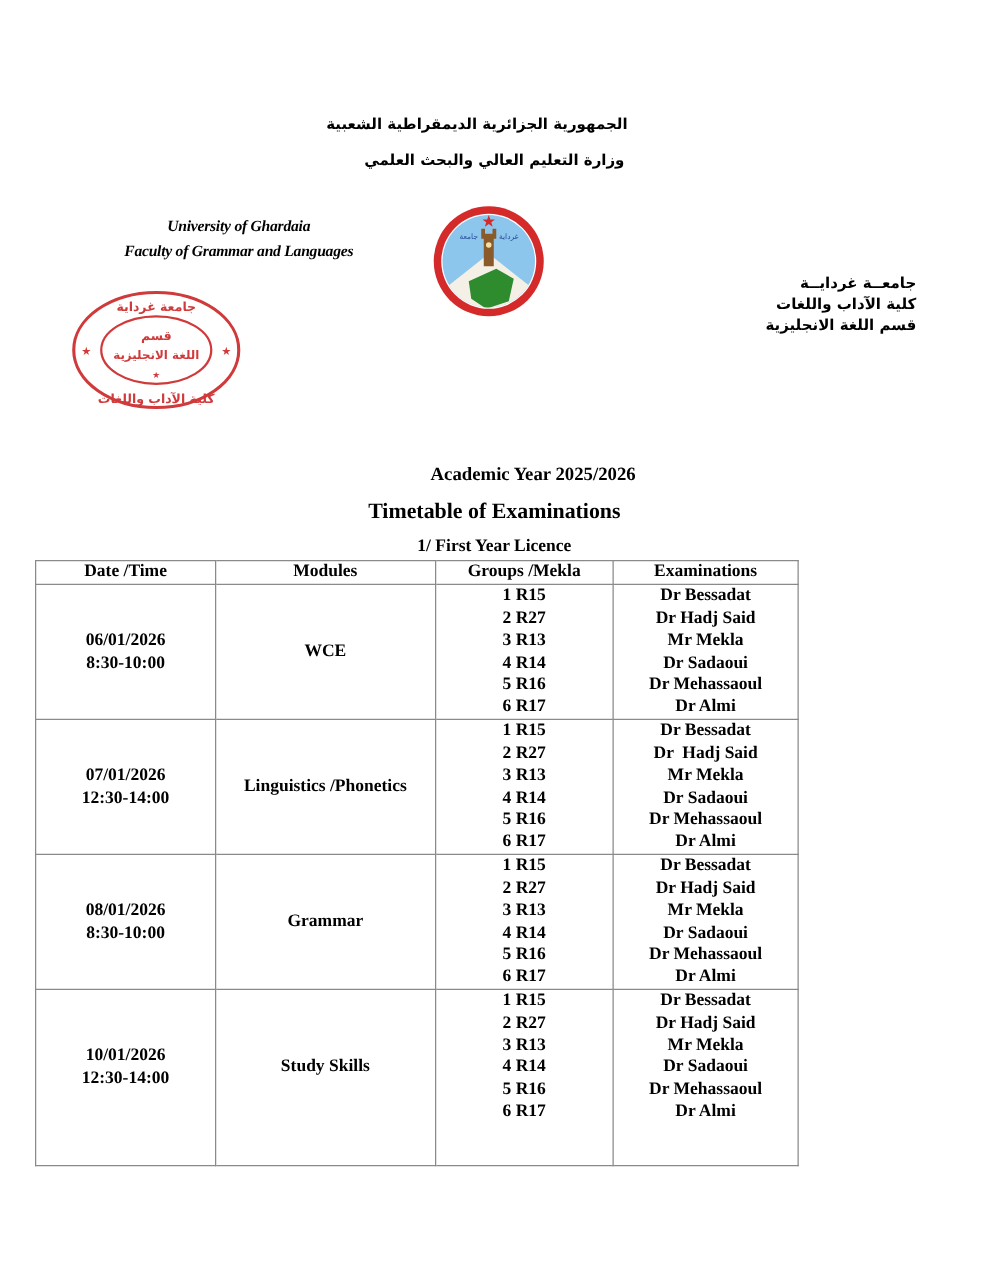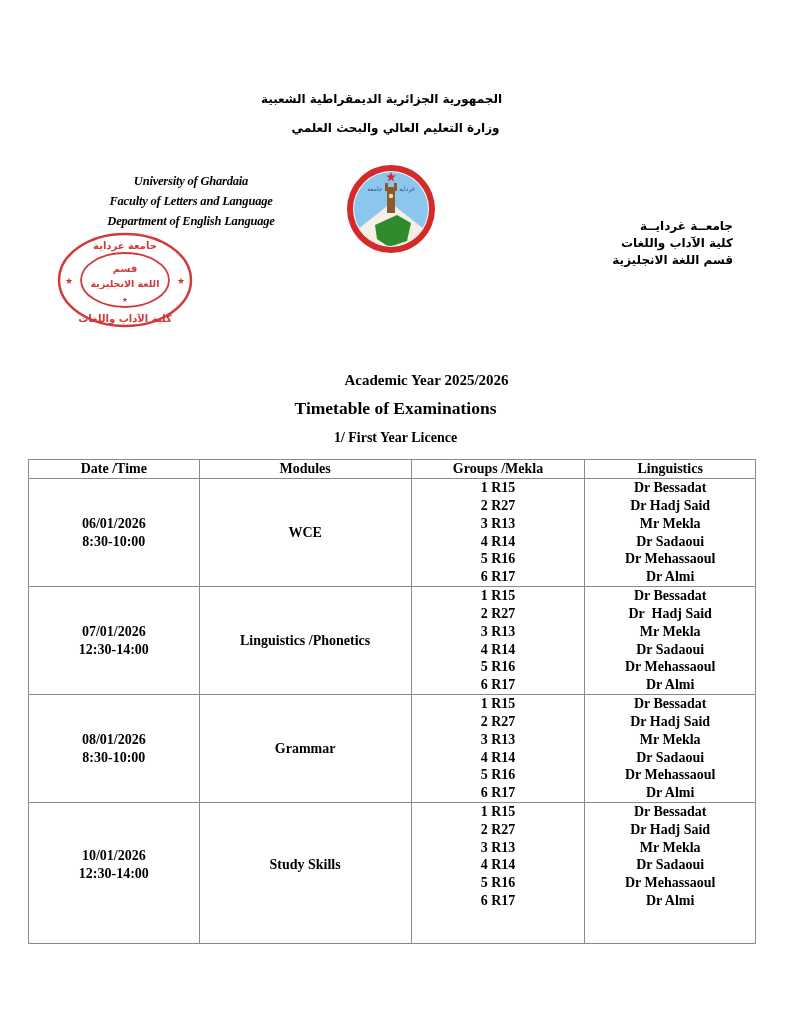--- a/index.html
+++ b/index.html
@@ -8,21 +8,21 @@
     .ar { font-family: "DejaVu Sans", sans-serif; font-weight: bold; direction: rtl; }
     .republic { left: 0; width: 763px; top: 92px; text-align: center; font-size: 12px; }
     .ministry { left: 0; width: 791px; top: 121px; text-align: center; font-size: 12px; }
     .right-block { right: 58px; top: 170px; text-align: right; font-size: 12px; line-height: 17px; margin-top: 48px; }
     .left-block { left: 96px; top: 171px; width: 190px; text-align: center; font-family: "Liberation Serif", serif; font-style: italic; font-weight: bold; font-size: 12.5px; line-height: 20px; letter-spacing: -0.2px; }
     .emblem { left: 345px; top: 163px; width: 92px; height: 92px; }
     .stamp { left: 55px; top: 230px; width: 140px; height: 100px; }
     .title-year { left: 0; width: 791px; top: 372px; text-align: center; font-weight: bold; font-size: 15px; padding-left: 31px; }
     .title-main { left: 0; width: 791px; top: 398px; text-align: center; font-weight: bold; font-size: 17.5px; }
     .title-sub { left: 0; width: 791px; top: 430px; text-align: center; font-weight: bold; font-size: 14px; }
-    table.tt { position: absolute; left: 28px; top: 459px; width: 728px; border-collapse: collapse; font-weight: bold; font-size: 14px; }
+    table.tt { position: absolute; left: 28px; top: 448px; width: 611px; border-collapse: collapse; font-weight: bold; font-size: 14px; }
     table.tt th, table.tt td { border: 1px solid #8a8a8a; text-align: center; padding: 0; }
     table.tt th { height: 18px; line-height: 18px; font-size: 14px; }
     .col-date { width: 164px; }
     .col-mod { width: 204px; }
     .col-grp { width: 167px; }
     .col-inv { width: 164px; }
     .cell-lines { line-height: 17.8px; }
     .cell-date { line-height: 18px; vertical-align: middle; }
     .cell-mod { vertical-align: middle; }
     .g-row td { height: 107px; }
@@ -31,22 +31,21 @@
     .line { display: block; }
   </style>
 </head>
 <body>
 
 <div class="abs ar republic">الجمهورية الجزائرية الديمقراطية الشعبية</div>
 <div class="abs ar ministry">وزارة التعليم العالي والبحث العلمي</div>
 
 <div class="abs left-block">
   <span class="line">University of Ghardaia</span>
-  <span class="line">Faculty of Letters and Language</span>
-  <span class="line">Department of English Language</span>
+  <span class="line">Faculty of Grammar and Languages</span>
 </div>
 
 <div class="abs ar right-block">
   <span class="line">جامعــة غردايــة</span>
   <span class="line">كلية الآداب واللغات</span>
   <span class="line">قسم اللغة الانجليزية</span>
 </div>
 
 <div class="abs emblem">
   <svg width="92" height="92" viewBox="0 0 92 92">
@@ -89,21 +88,21 @@
 <div class="abs title-year">Academic Year 2025/2026</div>
 <div class="abs title-main">Timetable of Examinations</div>
 <div class="abs title-sub">1/ First Year Licence</div>
 
 <table class="tt">
   <thead>
     <tr>
       <th class="col-date">Date /Time</th>
       <th class="col-mod">Modules</th>
       <th class="col-grp">Groups /Mekla</th>
-      <th class="col-inv">Linguistics</th>
+      <th class="col-inv">Examinations</th>
     </tr>
   </thead>
   <tbody>
     <tr class="g-row">
       <td class="cell-date">
         <span class="line">06/01/2026</span>
         <span class="line">8:30-10:00</span>
       </td>
       <td class="cell-mod">WCE</td>
       <td class="cell-lines">

